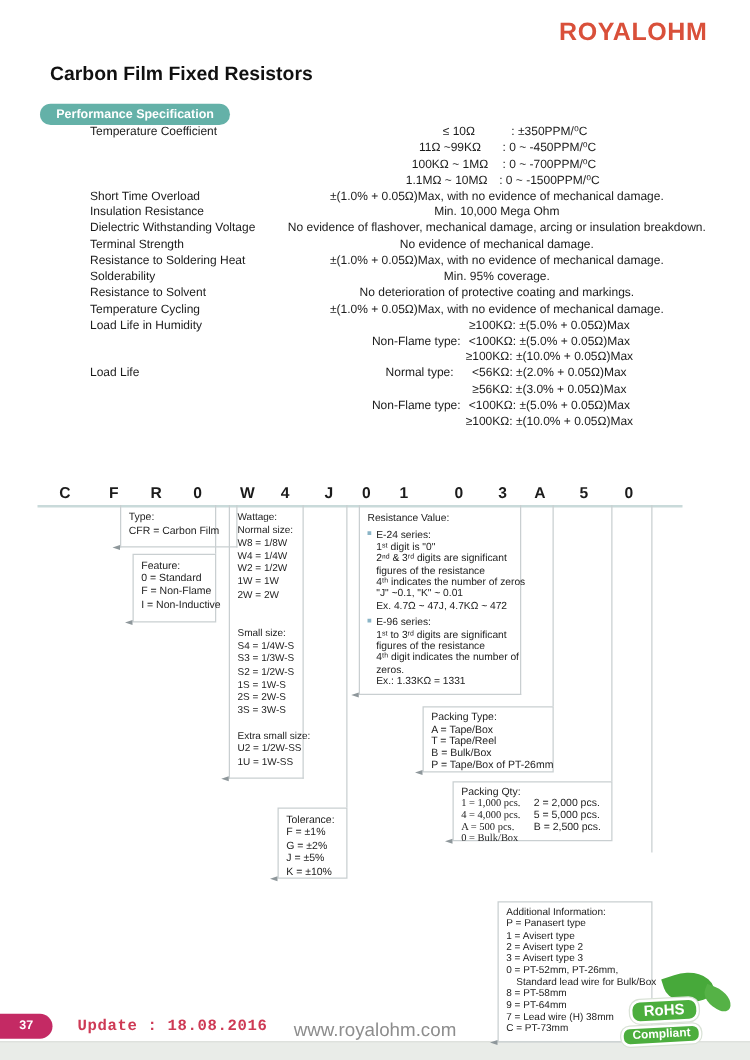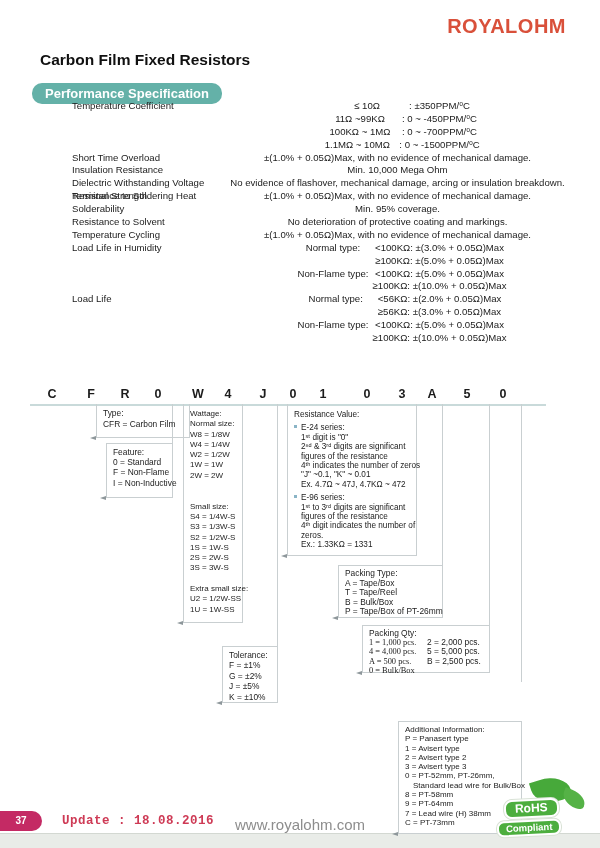--- a/index.html
+++ b/index.html
@@ -8,21 +8,21 @@
     background:#e9ece8;
     font-family:"Liberation Sans","DejaVu Sans",sans-serif;
     color:#1b1b1b;
   }
   .page{position:absolute;left:0;top:0;width:600px;height:833px;background:#ffffff;border-bottom:1px solid #d3d8d2;}
 
   
   #brand{position:absolute;top:15px;right:34px;font-size:20px;font-weight:bold;color:var(--brand-red);letter-spacing:.5px;}
   #page-title{position:absolute;top:51px;left:40px;font-size:15.5px;font-weight:bold;color:#101010;}
 
-  .pill{position:absolute;background:var(--accent-teal);color:#fff;font-size:13px;font-weight:bold;
+  .pill{position:absolute;background:var(--accent-teal);color:#fff;font-size:10px;font-weight:bold;
         padding:3px 13px;border-radius:10px;white-space:nowrap;}
   #perf-pill{left:32px;top:83px;}
   #order-pill{left:30px;top:361px;}
 
   
   #spec{position:absolute;left:72px;top:100px;width:505px;font-size:9.6px;text-align:center;}
   .spec-row{position:relative;}
   .spec-label{position:absolute;left:0;top:0;white-space:nowrap;}
   .spec-lines{margin-left:146px;}
   .spec-line{height:12.9px;line-height:12.9px;white-space:nowrap;}
@@ -119,20 +119,23 @@
         </div>
       </div>
       <div class="spec-row">
         <div class="spec-label">Dielectric Withstanding Voltage</div>
         <div class="spec-lines">
           <div class="spec-line"><span>No evidence of flashover, mechanical damage, arcing or insulation breakdown.</span></div>
         </div>
       </div>
       <div class="spec-row">
         <div class="spec-label">Terminal Strength</div>
+        <div class="spec-lines">
+          <div class="spec-line"><span>No evidence of mechanical damage.</span></div>
+        </div>
       </div>
       <div class="spec-row">
         <div class="spec-label">Resistance to Soldering Heat</div>
         <div class="spec-lines">
           <div class="spec-line"><span>±(1.0% + 0.05Ω)Max, with no evidence of mechanical damage.</span></div>
         </div>
       </div>
       <div class="spec-row">
         <div class="spec-label">Solderability</div>
         <div class="spec-lines">
@@ -147,21 +150,20 @@
       </div>
       <div class="spec-row">
         <div class="spec-label">Temperature Cycling</div>
         <div class="spec-lines">
           <div class="spec-line"><span>±(1.0% + 0.05Ω)Max, with no evidence of mechanical damage.</span></div>
         </div>
       </div>
       <div class="spec-row">
         <div class="spec-label">Load Life in Humidity</div>
         <div class="spec-lines">
-          <div class="spec-line"><span class="seg-a">Normal type:</span><span>&lt;100KΩ: ±(3.0% + 0.05Ω)Max</span></div>
           <div class="spec-line"><span class="seg-a"></span><span>≥100KΩ: ±(5.0% + 0.05Ω)Max</span></div>
           <div class="spec-line"><span class="seg-a">Non-Flame type:</span><span>&lt;100KΩ: ±(5.0% + 0.05Ω)Max</span></div>
           <div class="spec-line"><span class="seg-a"></span><span>≥100KΩ: ±(10.0% + 0.05Ω)Max</span></div>
         </div>
       </div>
       <div class="spec-row">
         <div class="spec-label">Load Life</div>
         <div class="spec-lines">
           <div class="spec-line"><span class="seg-a">Normal type:</span><span>&lt;56KΩ: ±(2.0% + 0.05Ω)Max</span></div>
           <div class="spec-line"><span class="seg-a"></span><span>≥56KΩ: ±(3.0% + 0.05Ω)Max</span></div>

